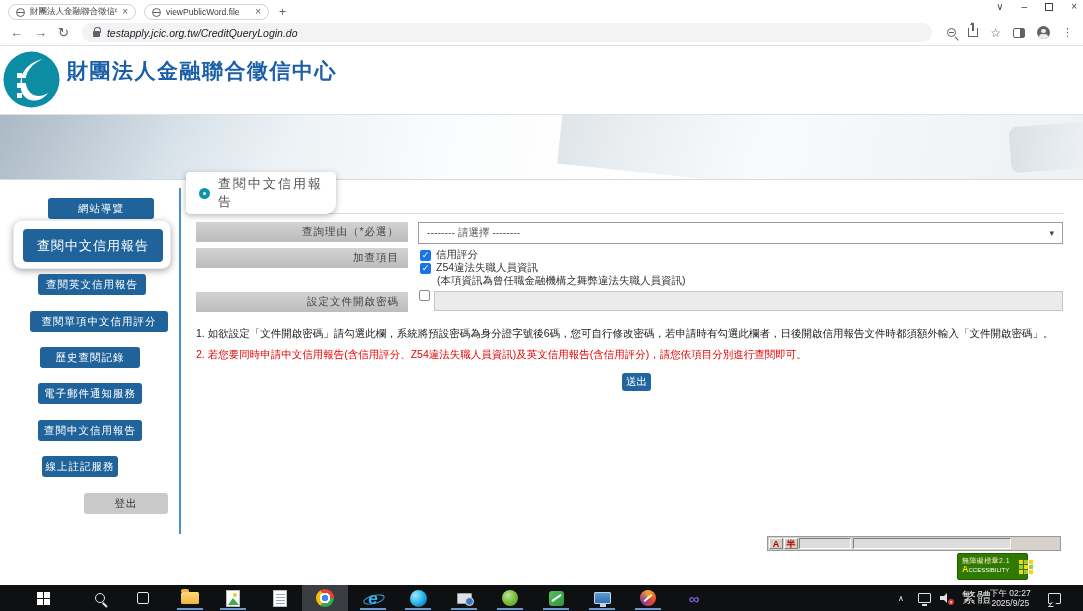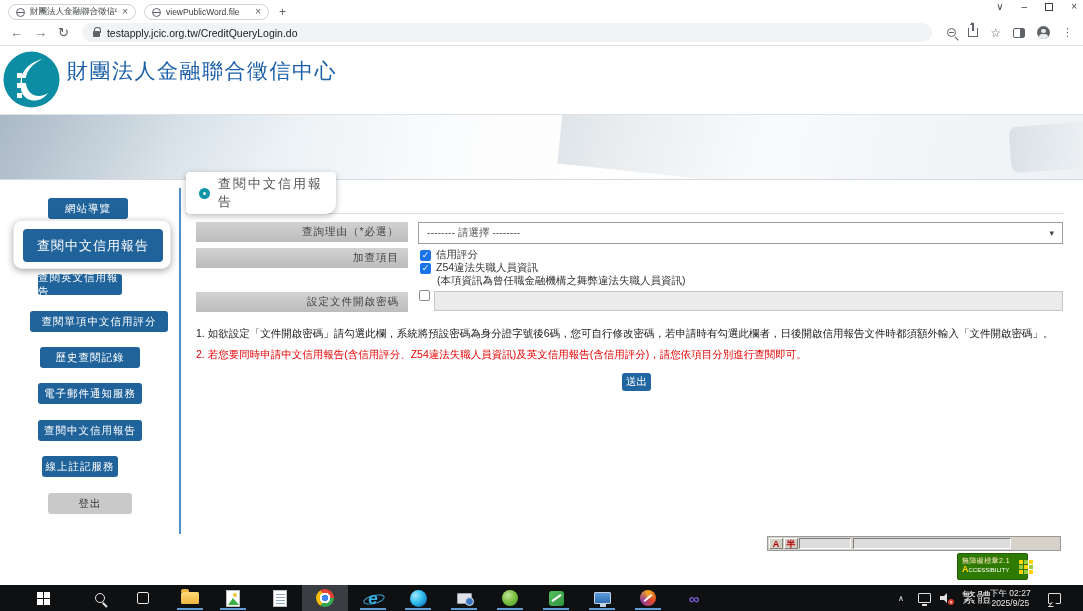--- a/index.html
+++ b/index.html
@@ -17,55 +17,55 @@
   .tab-close{font-size:10px;color:#5f6368;margin-left:auto;line-height:10px;}
   .globe{width:9px;height:9px;flex:0 0 9px;border:1px solid #5f6368;border-radius:50%;background:linear-gradient(transparent 42%,#5f6368 42%,#5f6368 58%,transparent 58%);}
   .newtab{font-size:12px;color:#5f6368;margin-left:2px;margin-bottom:1px;}
   .win-controls{position:absolute;right:6px;top:1px;display:flex;align-items:center;gap:18px;color:#3c4043;font-size:10px;}
   .win-restore{width:8px;height:8px;border:1px solid #3c4043;}
   .toolbar{display:flex;align-items:center;height:25px;padding:0 10px;gap:11px;}
   .navic{color:#5f6368;font-size:13px;line-height:13px;}
   .omnibox{flex:1;display:flex;align-items:center;gap:7px;height:19px;background:#f1f3f4;border-radius:10px;padding:0 11px;margin-left:2px;}
   .lock{position:relative;width:7px;height:6px;background:#5f6368;border-radius:1px;margin-top:3px;}
   .lock::before{content:"";position:absolute;top:-4px;left:1px;width:5px;height:5px;border:1.4px solid #5f6368;border-bottom:none;border-radius:3px 3px 0 0;}
-  .url{font-size:10.5px;color:#202124;}
+  .url{font-size:10.5px;color:#202124;font-style:italic;}
   .tool-acts{display:flex;align-items:center;gap:12px;margin-left:4px;}
   .zoomic{position:relative;width:9px;height:9px;border:1.4px solid #5f6368;border-radius:50%;}
   .zoomic::before{content:"";position:absolute;left:1px;top:3px;width:5px;height:1.4px;background:#5f6368;}
   .zoomic::after{content:"";position:absolute;right:-4px;bottom:-3px;width:5px;height:1.4px;background:#5f6368;transform:rotate(45deg);}
   .shareic{position:relative;width:10px;height:9px;border:1.3px solid #5f6368;border-top:none;}
   .shareic::before{content:"";position:absolute;left:3px;top:-5px;width:1.4px;height:8px;background:#5f6368;}
   .shareic::after{content:"";position:absolute;left:1.2px;top:-5px;border:2.4px solid transparent;border-bottom:3px solid #5f6368;transform:translateY(-3px);}
   .staric{font-size:12px;color:#5f6368;line-height:12px;}
   .panelic{width:12px;height:10px;border:1.3px solid #5f6368;border-radius:2px;position:relative;}
   .panelic::after{content:"";position:absolute;right:0;top:0;bottom:0;width:4px;background:#5f6368;}
   .avatar{width:13px;height:13px;border-radius:50%;background:#5f6368;position:relative;overflow:hidden;}
   .avatar::before{content:"";position:absolute;left:4.2px;top:2.5px;width:4.6px;height:4.6px;border-radius:50%;background:#e8eaed;}
   .avatar::after{content:"";position:absolute;left:1.8px;top:7.8px;width:9.4px;height:6px;border-radius:4px;background:#e8eaed;}
   .kebab{font-size:11px;color:#5f6368;}
 
   
   .siteheader{position:absolute;top:47px;left:0;width:1083px;height:67px;background:#fff;}
   .logo{position:absolute;left:3px;top:4px;width:57px;height:57px;}
-  .site-zh{position:absolute;left:67px;top:10px;font-size:21px;font-weight:normal;color:#1b5fa8;letter-spacing:1.5px;}
+  .site-zh{position:absolute;left:67px;top:10px;font-size:21px;font-weight:bold;color:#1b5fa8;letter-spacing:1.5px;}
   .site-en{position:absolute;left:68px;top:37px;font-size:13.5px;font-weight:bold;color:#1b5fa8;}
 
   
   .banner{position:absolute;top:114px;left:0;width:1083px;height:66px;overflow:hidden;border-top:1px solid #dfe3e7;border-bottom:1px solid #d6dade;
     background:linear-gradient(100deg,#c7d2dc 0%,#e3ebf1 16%,#fbfcfd 42%,#ffffff 58%,#f3f6f9 82%,#eef2f5 100%);}
   .banner .streak1{position:absolute;left:-40px;top:-14px;width:420px;height:120px;background:linear-gradient(115deg,rgba(120,140,158,.40),rgba(190,205,216,.18) 55%,transparent 72%);transform:skewX(-20deg);}
   .banner .streak2{position:absolute;left:560px;top:-4px;width:330px;height:70px;background:linear-gradient(100deg,rgba(150,168,182,.30),transparent 62%);transform:rotate(6deg);}
   .banner .streak3{position:absolute;left:1010px;top:8px;width:120px;height:46px;background:linear-gradient(100deg,rgba(160,175,188,.28),transparent 70%);border-radius:8px;transform:rotate(-4deg);}
 
   
   .main{position:absolute;top:180px;left:0;width:1083px;height:356px;background:#fff;}
   .vdivider{position:absolute;left:179px;top:8px;width:2px;height:346px;background:#4f90c8;}
 
   .sbtn{position:absolute;display:flex;align-items:center;justify-content:center;background:#20639b;color:#fff;font-size:10.5px;border-radius:3px;height:21px;letter-spacing:1px;}
-  .sbtn.gray{background:#c9c9c9;color:#333;}
+  .sbtn.gray{background:#c9c9c9;color:#333;margin-left:36px;}
   .active-card{position:absolute;left:13px;top:40px;width:158px;height:49px;background:#fff;border:1px solid #ececec;border-radius:9px;box-shadow:0 2px 7px rgba(0,0,0,.35);}
   .active-btn{position:absolute;left:9px;top:8px;width:140px;height:33px;background:#20639b;color:#fff;font-size:13px;border-radius:4px;display:flex;align-items:center;justify-content:center;letter-spacing:1px;}
 
   
   .title-card{position:absolute;left:186px;top:172px;width:150px;height:42px;background:#fff;border-radius:4px 4px 10px 4px;box-shadow:0 2px 6px rgba(0,0,0,.28);display:flex;align-items:center;gap:8px;padding-left:13px;z-index:3;}
   .ring{width:11px;height:11px;border:4px solid #0d94a8;border-radius:50%;background:#fff;flex:0 0 auto;}
   .title-card .t{font-size:13px;color:#555;letter-spacing:2px;}
   .content-rule{position:absolute;left:186px;top:213px;width:878px;height:1px;background:#dcdcdc;z-index:2;}
 
   .flabel{position:absolute;left:196px;width:212px;height:20px;background:linear-gradient(180deg,#d2d2d2,#bcbcbc);color:#444;font-size:10.5px;display:flex;align-items:center;justify-content:flex-end;padding-right:9px;letter-spacing:1px;}
@@ -204,27 +204,27 @@
 
   <div class="banner">
     <div class="streak1"></div>
     <div class="streak2"></div>
     <div class="streak3"></div>
   </div>
 
   <div class="main">
     <div class="vdivider"></div>
 
-    <div class="sbtn" style="left:48px;top:18px;width:80px;">網站導覽</div>
+    <div class="sbtn" style="left:48px;top:18px;width:106px;">網站導覽</div>
 
     <div class="active-card">
       <div class="active-btn">查閱中文信用報告</div>
     </div>
 
-    <div class="sbtn" style="left:38px;top:94px;width:84px;">查閱英文信用報告</div>
+    <div class="sbtn" style="left:38px;top:94px;width:108px;">查閱英文信用報告</div>
     <div class="sbtn" style="left:30px;top:131px;width:138px;">查閱單項中文信用評分</div>
     <div class="sbtn" style="left:40px;top:167px;width:100px;">歷史查閱記錄</div>
     <div class="sbtn" style="left:38px;top:203px;width:104px;">電子郵件通知服務</div>
     <div class="sbtn" style="left:38px;top:240px;width:104px;">查閱中文信用報告</div>
     <div class="sbtn" style="left:42px;top:276px;width:76px;">線上註記服務</div>
     <div class="sbtn gray" style="left:48px;top:313px;width:84px;">登出</div>
   </div>
 
   <div class="title-card">
     <span class="ring"></span>

